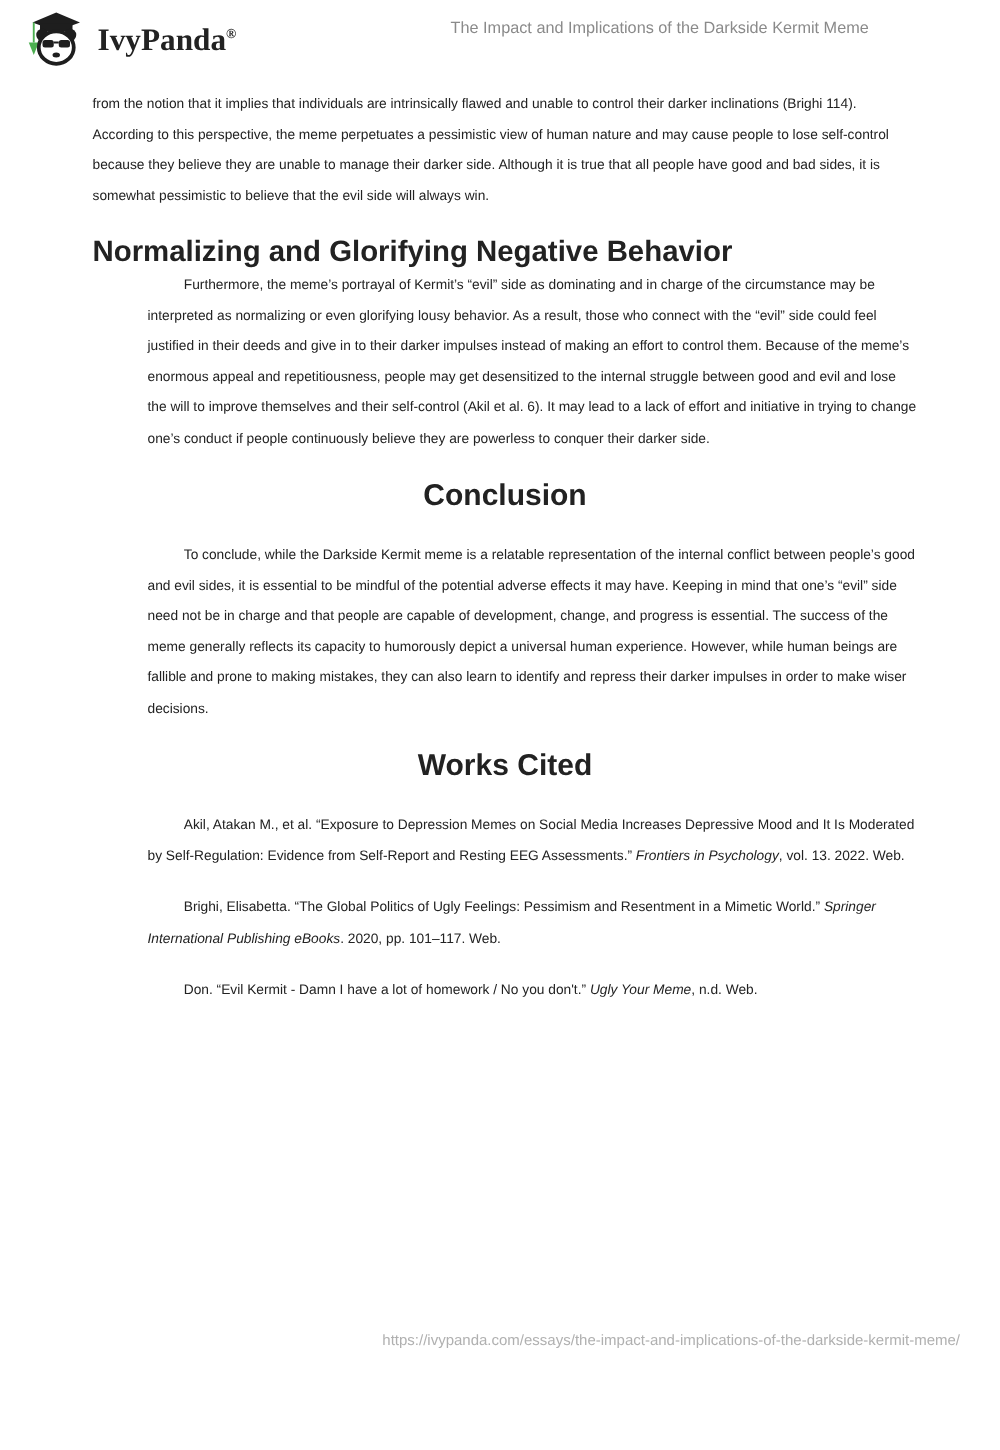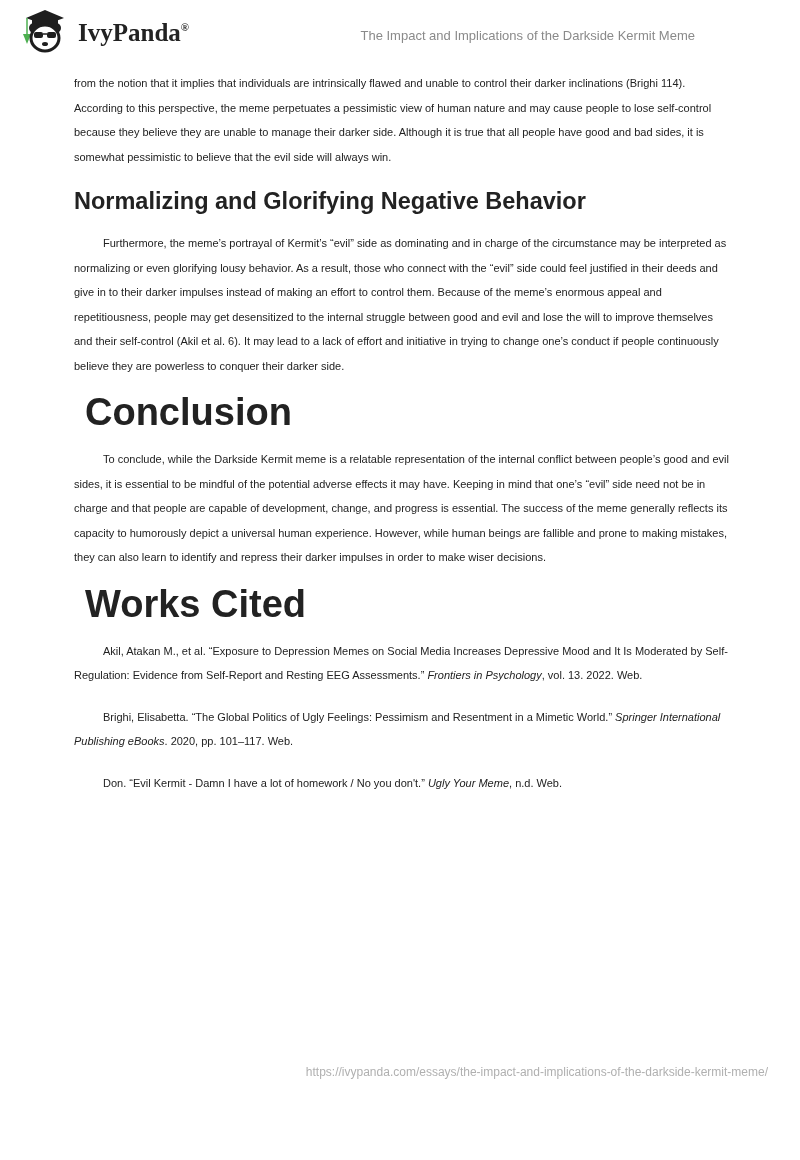--- a/index.html
+++ b/index.html
@@ -3,27 +3,27 @@
   <meta charset="utf-8">
   <style>
     html, body { margin: 0; padding: 0; background: #ffffff; }
     body { width: 800px; height: 1160px; position: relative; overflow: hidden;
       font-family: "Liberation Sans", sans-serif; color: #222222; }
     .header { position: absolute; left: 0; top: 0; width: 727px; height: 64px; }
     .logo { position: absolute; left: 18px; top: 8px; display: flex; align-items: center; }
     .logo svg { width: 52px; height: 46px; }
     .brand { font-family: "Liberation Serif", serif; font-weight: bold; font-size: 25px; color: #222; margin-left: 8px; margin-top: 4px; }
     .brand sup { font-size: 11px; vertical-align: top; position: relative; top: 2px; }
-    .doc-title { position: absolute; right: 32px; top: 28px; font-size: 13px; color: #8a8a8a; }
+    .doc-title { position: absolute; right: 32px; top: 14px; font-size: 13px; color: #8a8a8a; }
     .content { position: absolute; left: 74px; top: 71px; width: 660px; }
     p { margin: 0; font-size: 11px; line-height: 24.5px; }
-    p.indent { text-indent: 29px; }
+    p.indent { text-indent: 29px; margin-left: 44px; }
     h2 { font-size: 23.5px; font-weight: bold; margin: 0; line-height: 30px; color: #222; }
-    h1 { font-size: 38px; font-weight: bold; margin: 11px; line-height: 36px; color: #222; }
-    .mt-h2 { margin-top: 17px; margin-bottom: 15px; }
+    h1 { font-size: 24px; font-weight: bold; margin: 0; line-height: 36px; color: #222; text-align: center; }
+    .mt-h2 { margin-top: 17px; }
     .mt-h1 { margin-top: 16px; margin-bottom: 17px; }
     .ref { margin-bottom: 17px; }
     .footer-url { position: absolute; right: 32px; top: 1065px; font-size: 12px; color: #b0b0b0; }
   </style>
 </head>
 <body>
 
 <div class="header">
   <div class="logo">
     <svg viewBox="0 0 52 46">

